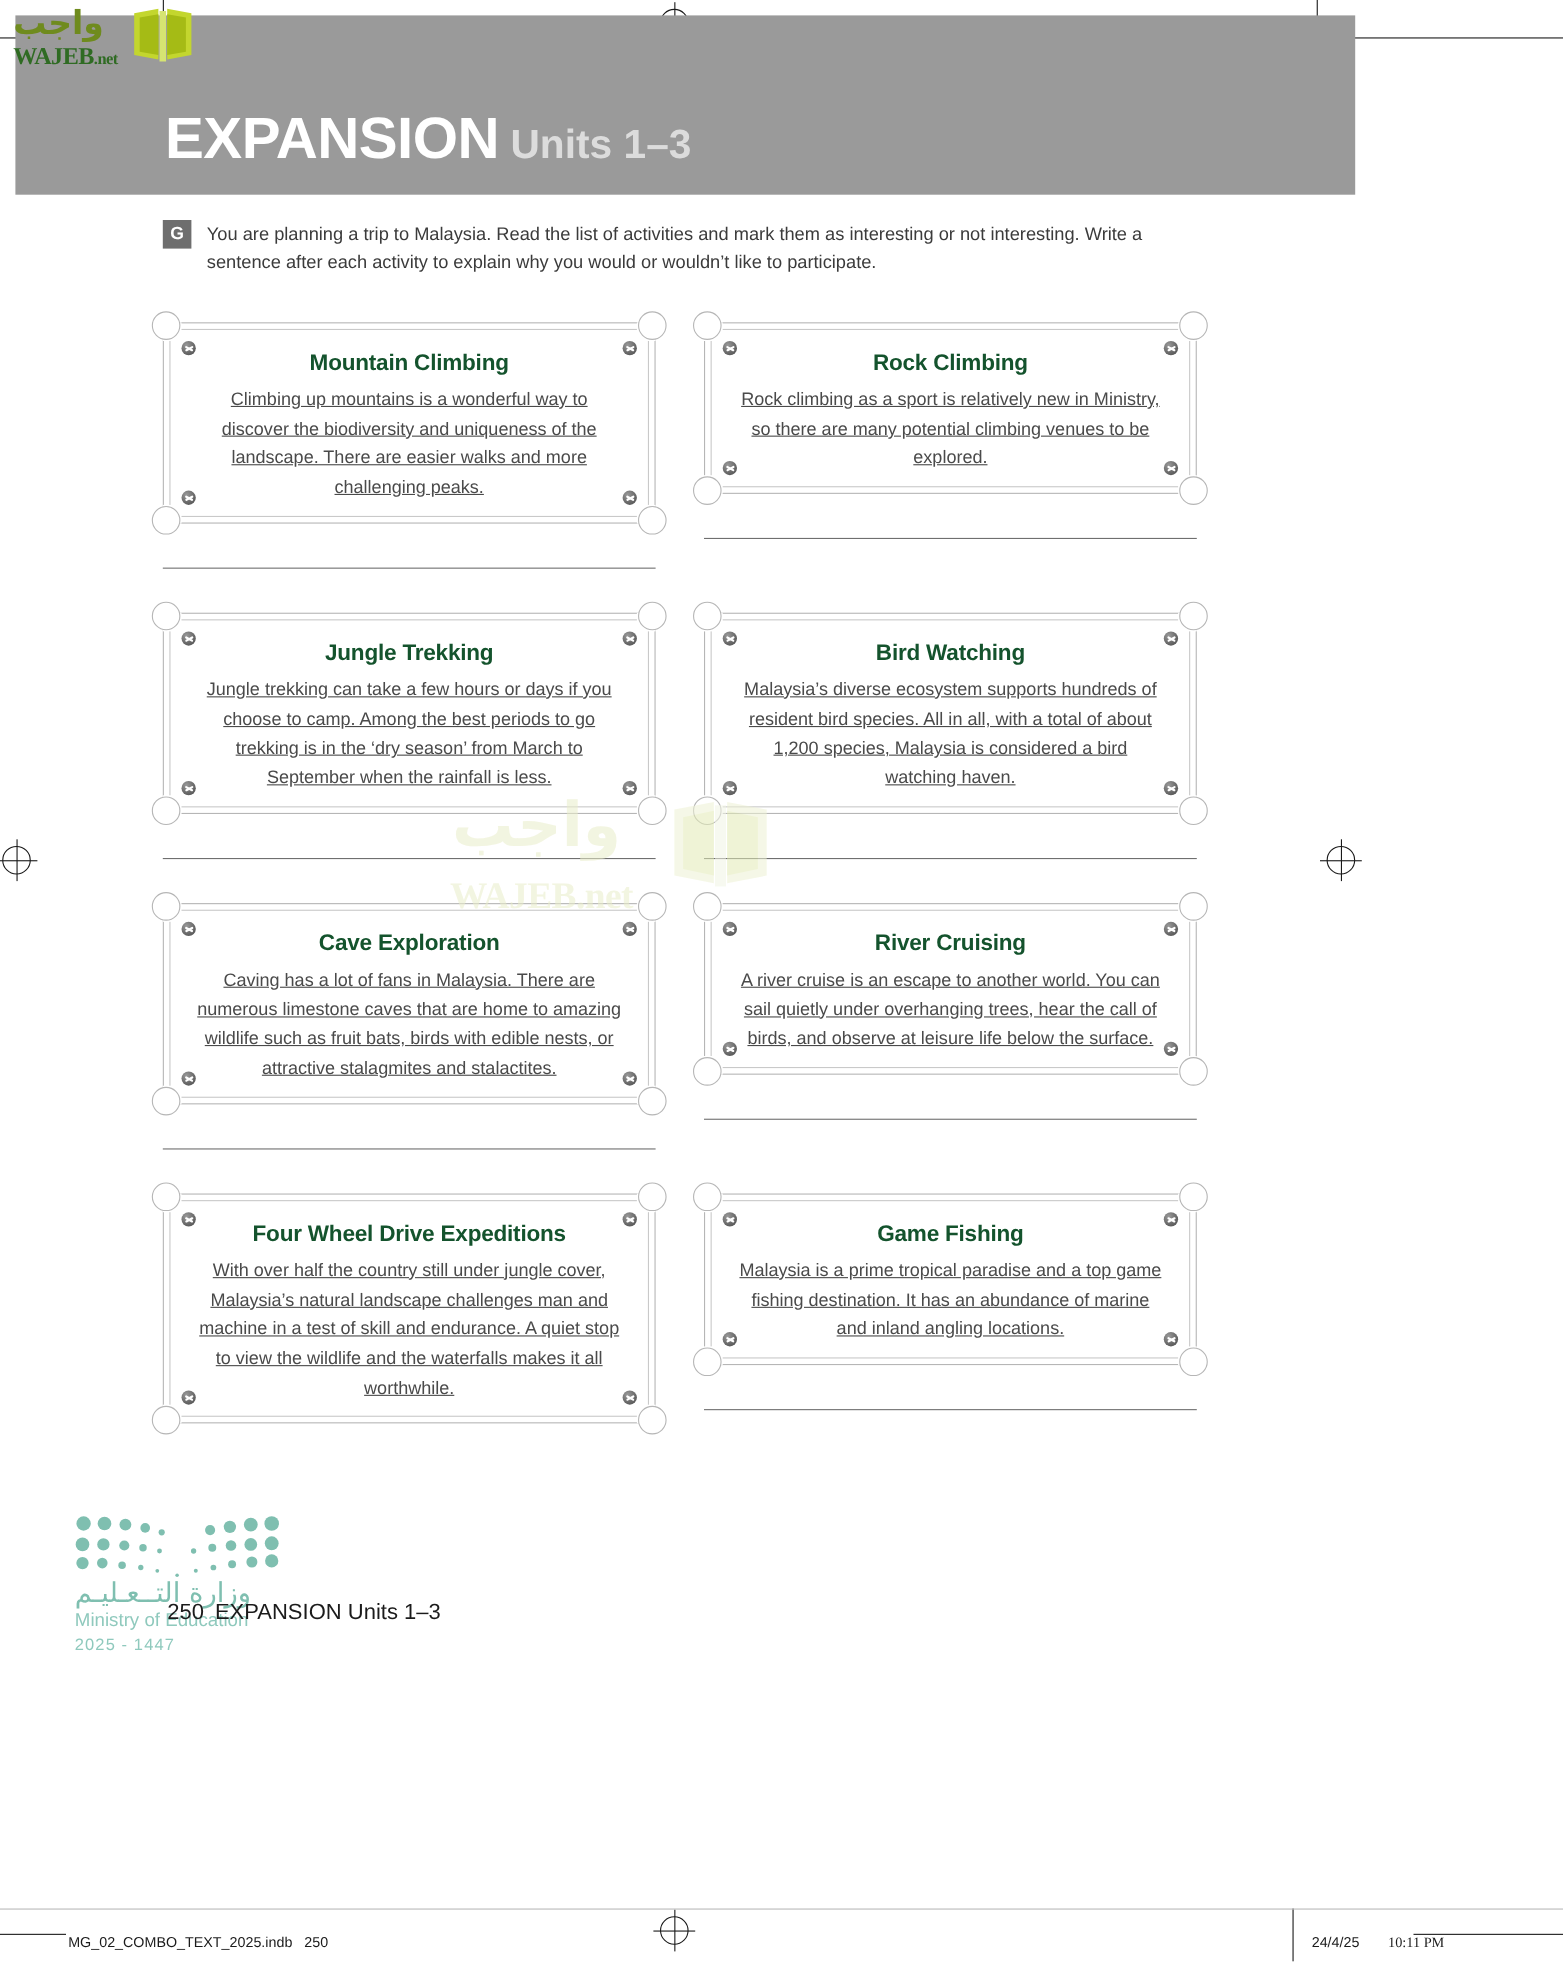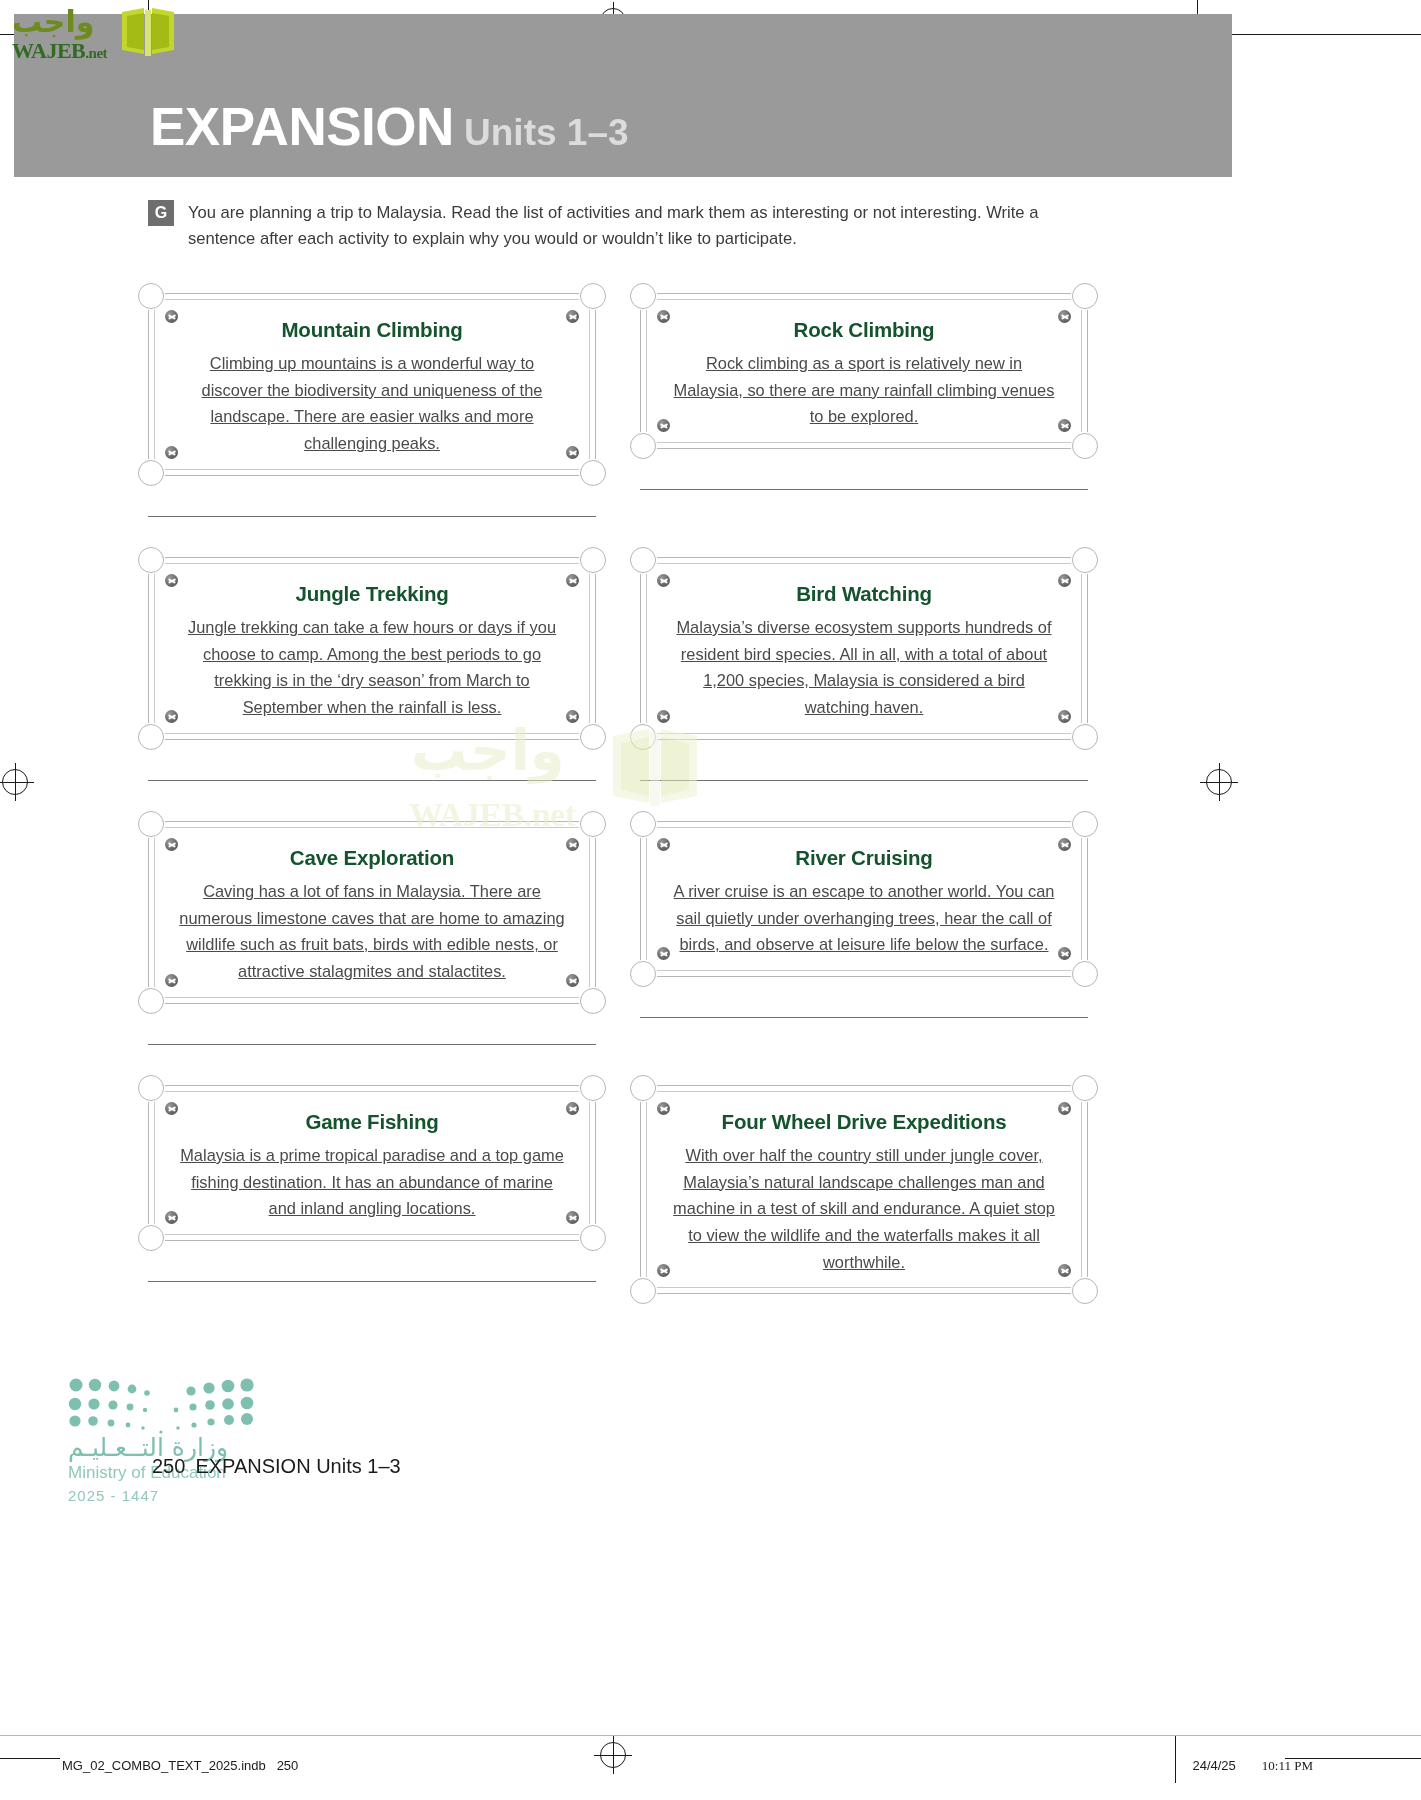--- a/index.html
+++ b/index.html
@@ -249,21 +249,21 @@
               <i></i>
             </span>
           <span class="corner-cut cc-br">
               <i></i>
             </span>
           <span class="screw s-tl"></span>
           <span class="screw s-tr"></span>
           <span class="screw s-bl"></span>
           <span class="screw s-br"></span>
           <div class="card-title">Rock Climbing</div>
-          <div class="card-body">Rock climbing as a sport is relatively new in Malaysia, so there are many rainfall climbing venues to be explored.</div>
+          <div class="card-body">Rock climbing as a sport is relatively new in Ministry, so there are many potential climbing venues to be explored.</div>
         </div>
         <div class="answer-rule"></div>
       </div>
       <div class="cell-spacer"></div>
     </div>
   </div>
 
   <div class="grid-row">
     <div class="grid-col">
       <div class="cell">
@@ -387,48 +387,48 @@
           <span class="corner-cut cc-bl">
               <i></i>
             </span>
           <span class="corner-cut cc-br">
               <i></i>
             </span>
           <span class="screw s-tl"></span>
           <span class="screw s-tr"></span>
           <span class="screw s-bl"></span>
           <span class="screw s-br"></span>
+          <div class="card-title">Four Wheel Drive Expeditions</div>
+          <div class="card-body">With over half the country still under jungle cover, Malaysia’s natural landscape challenges man and machine in a test of skill and endurance. A quiet stop to view the wildlife and the waterfalls makes it all worthwhile.</div>
+        </div>
+      </div>
+    </div>
+    <div class="grid-col">
+      <div class="cell">
+        <div class="plaque">
+          <span class="corner-cut cc-tl">
+              <i></i>
+            </span>
+          <span class="corner-cut cc-tr">
+              <i></i>
+            </span>
+          <span class="corner-cut cc-bl">
+              <i></i>
+            </span>
+          <span class="corner-cut cc-br">
+              <i></i>
+            </span>
+          <span class="screw s-tl"></span>
+          <span class="screw s-tr"></span>
+          <span class="screw s-bl"></span>
+          <span class="screw s-br"></span>
           <div class="card-title">Game Fishing</div>
           <div class="card-body">Malaysia is a prime tropical paradise and a top game fishing destination. It has an abundance of marine and inland angling locations.</div>
         </div>
         <div class="answer-rule"></div>
-      </div>
-    </div>
-    <div class="grid-col">
-      <div class="cell">
-        <div class="plaque">
-          <span class="corner-cut cc-tl">
-              <i></i>
-            </span>
-          <span class="corner-cut cc-tr">
-              <i></i>
-            </span>
-          <span class="corner-cut cc-bl">
-              <i></i>
-            </span>
-          <span class="corner-cut cc-br">
-              <i></i>
-            </span>
-          <span class="screw s-tl"></span>
-          <span class="screw s-tr"></span>
-          <span class="screw s-bl"></span>
-          <span class="screw s-br"></span>
-          <div class="card-title">Four Wheel Drive Expeditions</div>
-          <div class="card-body">With over half the country still under jungle cover, Malaysia’s natural landscape challenges man and machine in a test of skill and endurance. A quiet stop to view the wildlife and the waterfalls makes it all worthwhile.</div>
-        </div>
       </div>
     </div>
   </div>
 
 </div>
 
 <div id="watermark">
   <div id="wm-ar">واجب</div>
   <div id="wm-en"><span>WAJEB</span><span>.net</span></div>
   <svg id="wm-book" viewBox="0 0 96 86">

